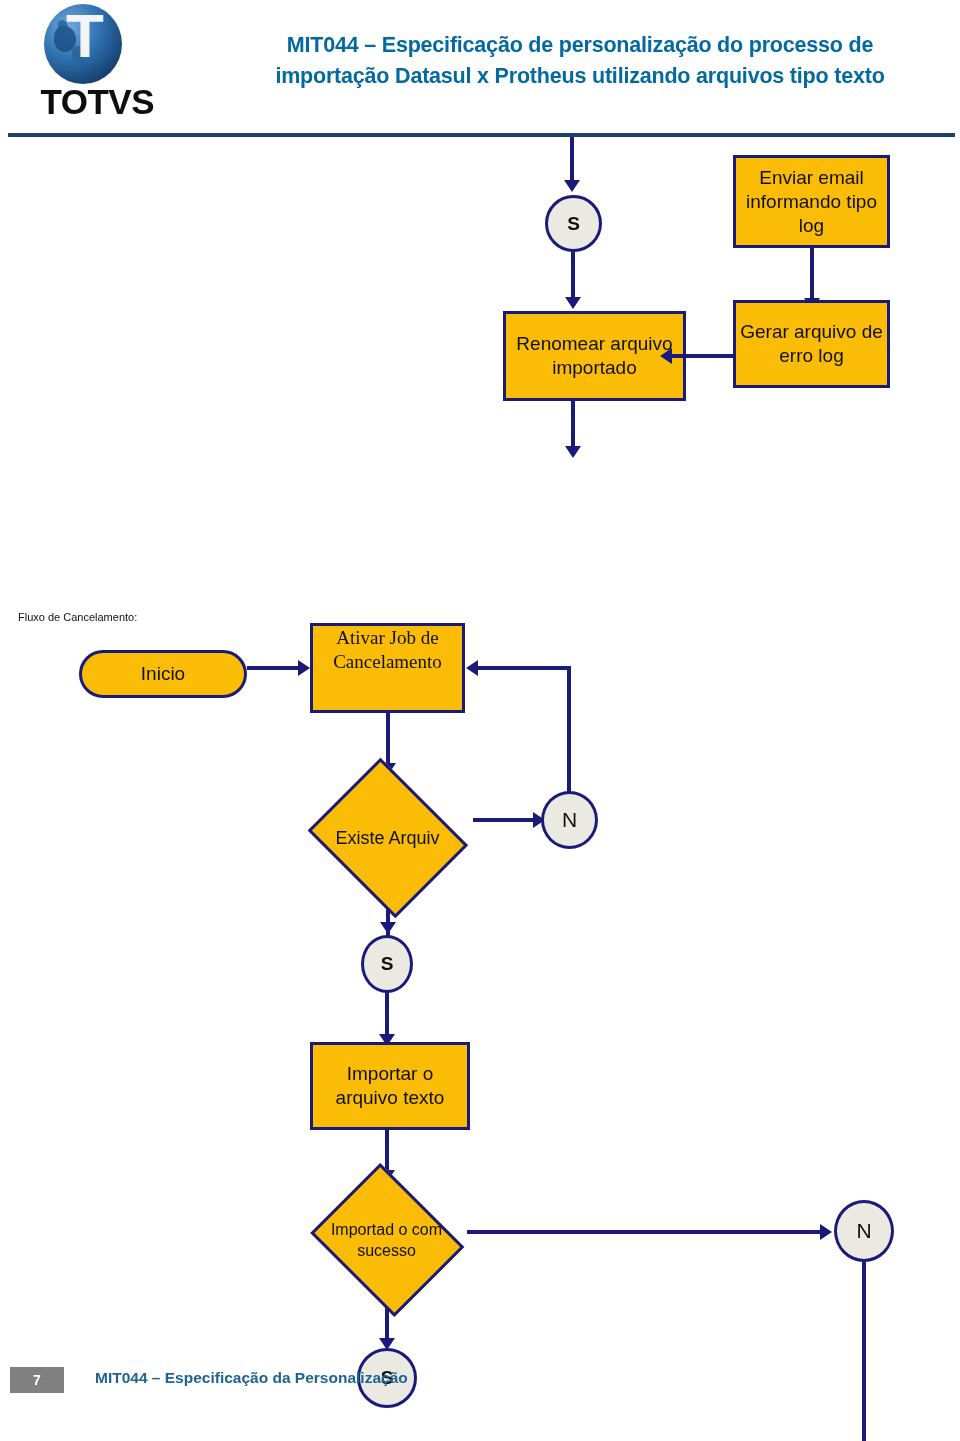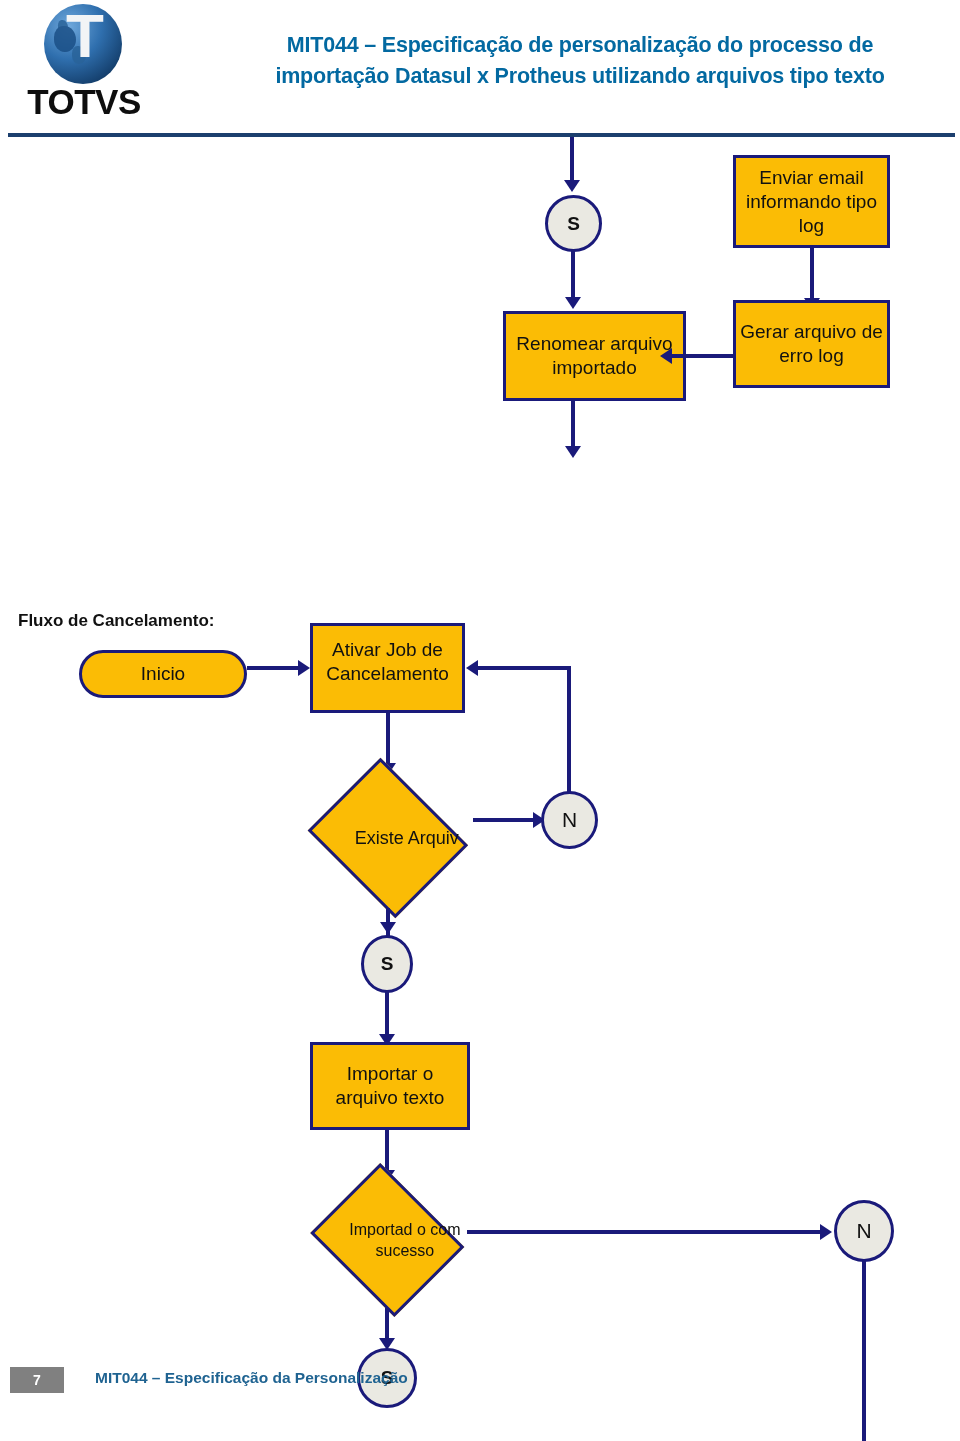--- a/index.html
+++ b/index.html
@@ -59,21 +59,21 @@
     font-size: 62px;
     line-height: 56px;
     text-align: center;
     letter-spacing: -1px;
   }
   #logo .wordmark {
     position: absolute;
     left: 0;
     top: 78px;
     width: 140px;
-    text-align: center;
+    text-align: right;
     font-family: "Liberation Sans", sans-serif;
     font-weight: bold;
     font-size: 35px;
     letter-spacing: -0.5px;
     color: #0e0e0e;
   }
 
   #doc-title {
     position: absolute;
     left: 230px;
@@ -132,21 +132,21 @@
     display: flex;
     align-items: center;
     justify-content: center;
   }
   .conn.plain { font-weight: normal; font-size: 21px; }
 
   .diamond {
     position: absolute;
     display: flex;
     align-items: center;
-    justify-content: flex-end;
+    justify-content: center;
   }
   .diamond .dshape {
     position: absolute;
     left: 50%; top: 50%;
     width: 71%;
     height: 71%;
     transform: translate(-50%,-50%) rotate(45deg);
     background: #FBBC05;
     border: 3px solid #1a1a7a;
     box-sizing: border-box;
@@ -189,22 +189,22 @@
   .arw.right {
     border-top: 8px solid transparent;
     border-bottom: 8px solid transparent;
     border-left: 12px solid #1a1a7a;
   }
 
   
   .sec-label {
     position: absolute;
     font-family: "Liberation Sans", sans-serif;
-    font-weight: bold;
-    font-size: 17px;
+    font-weight: normal;
+    font-size: 11px;
     color: #111111;
   }
 
   
   #footer-num {
     position: absolute;
     left: 10px;
     top: 1367px;
     width: 54px;
     height: 26px;
@@ -278,21 +278,21 @@
   <div class="sec-label" style="left:18px; top:611px;">Fluxo de Cancelamento:</div>
 
   <div class="node term" style="left:79px; top:650px; width:168px; height:48px;">
     <span class="lbl">Inicio</span>
   </div>
 
   <div class="ln h" style="left:247px; top:666px; width:52px;"></div>
   <div class="arw right" style="left:298px; top:660px;"></div>
 
   <div class="node proc" style="left:310px; top:623px; width:155px; height:90px; align-items:flex-start;">
-    <span class="lbl" style="padding-top:12px;">Ativar Job de Cancelamento</span>
+    <span class="lbl" style="padding-top:0;font-family:Liberation Serif, serif;">Ativar Job de Cancelamento</span>
   </div>
 
   <div class="ln v" style="left:386px; top:712px; height:54px;"></div>
   <div class="arw down" style="left:380px; top:763px;"></div>
 
   <div class="diamond big" style="left:300px; top:765px; width:175px; height:145px;">
     <div class="dshape"></div>
     <div class="dlbl">Existe Arquiv</div>
   </div>
 

